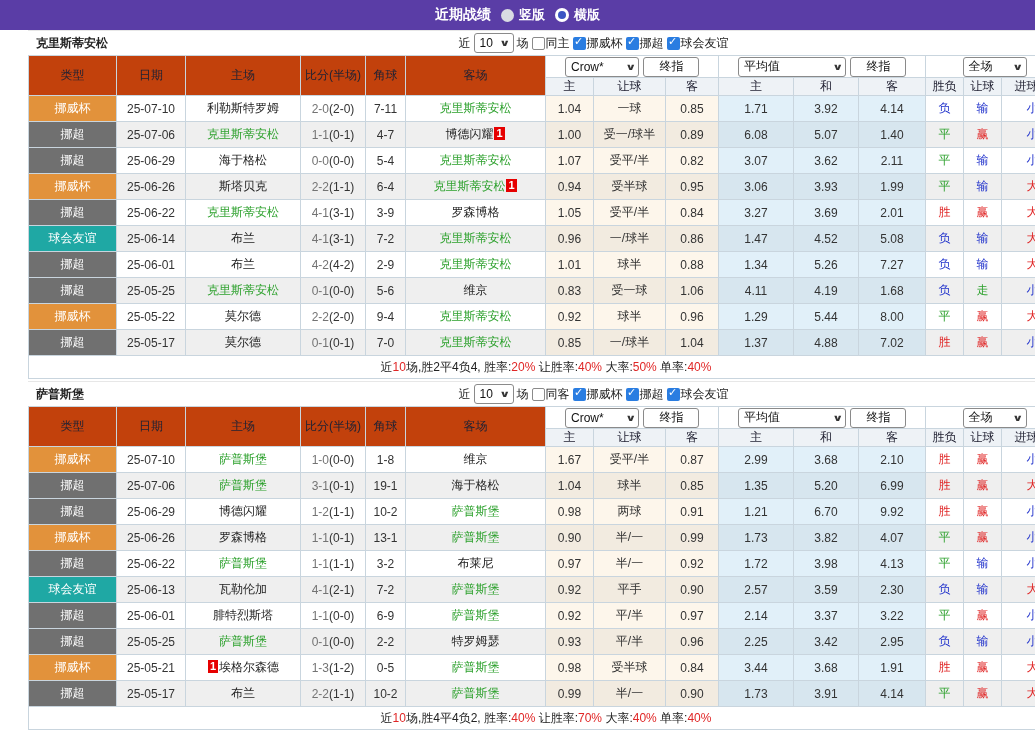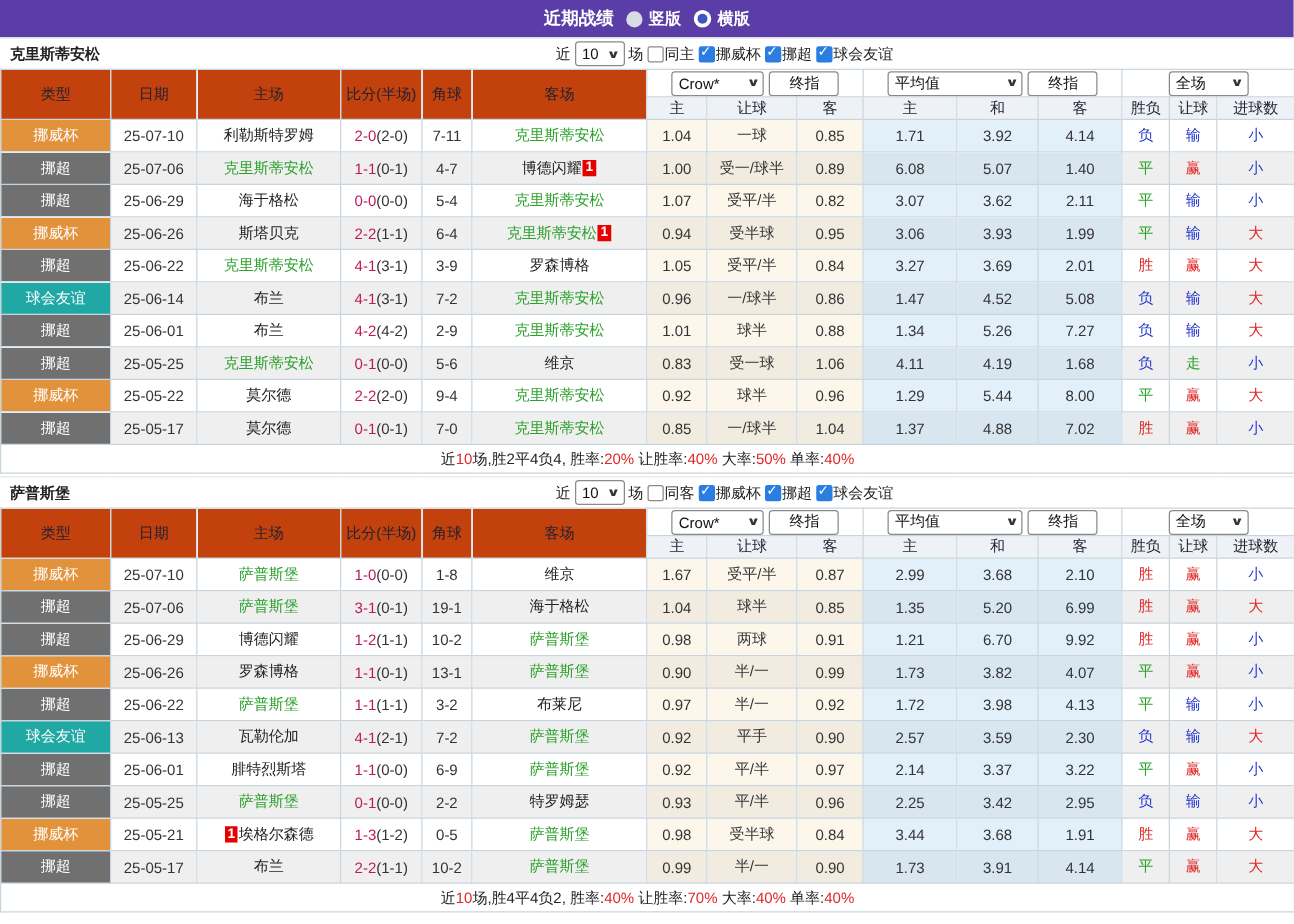--- a/index.html
+++ b/index.html
@@ -20,21 +20,21 @@
   .radio-group { display:flex; align-items:center; gap:5px; font-size:13px; font-weight:bold; }
   .radio { display:inline-block; border-radius:50%; }
   .radio.filled { width:13px; height:13px; background:#d9dbe3; }
   .radio.hollow { width:14px; height:14px; background:#fff; position:relative; }
   .radio.hollow::after {
     content:""; position:absolute; left:3px; top:3px; width:8px; height:8px;
     border-radius:50%; background:#3b55c4;
   }
 
   
-  .section { background:#fff; }
+  .section { background:#fff;padding-left:28px; }
   .filter-row {
     position:relative; height:25px;
     display:flex; align-items:center; justify-content:center;
     border-top:1px solid #e7e7e7;
   }
   .team-name { position:absolute; left:8px; font-weight:bold; color:#222; font-size:12px; }
   .filter-controls { display:flex; align-items:center; gap:3px; transform:translateX(62px); color:#222; }
   .filter-controls .pair { display:flex; align-items:center; gap:1px; }
 
   
@@ -75,21 +75,21 @@
   td.lg { color:#fff; }
   td.lg-cup { background:#e2923b; }
   td.lg-top { background:#707070; }
   td.lg-fr  { background:#1fa8a4; }
 
   td.crown { background:rgba(248,228,198,0.35); }
   td.avg   { background:rgba(176,216,240,0.38); }
 
   .team { color:#222; }
   .team.hl { color:#2da12d; }
-  .ft { color:#be185d; }
+  .ft { color:#737373; }
   .ht { color:#333; }
   .card {
     display:inline-block; background:#e60000; color:#fff; font-weight:bold;
     font-size:11px; line-height:13px; padding:0 2px; margin:0 1px; vertical-align:1px;
   }
   .c-red   { color:#e02626; }
   .c-green { color:#2da12d; }
   .c-blue  { color:#2233cc; }
 
   tfoot tr.summary td { height:23px; background:#fff; color:#222; }

